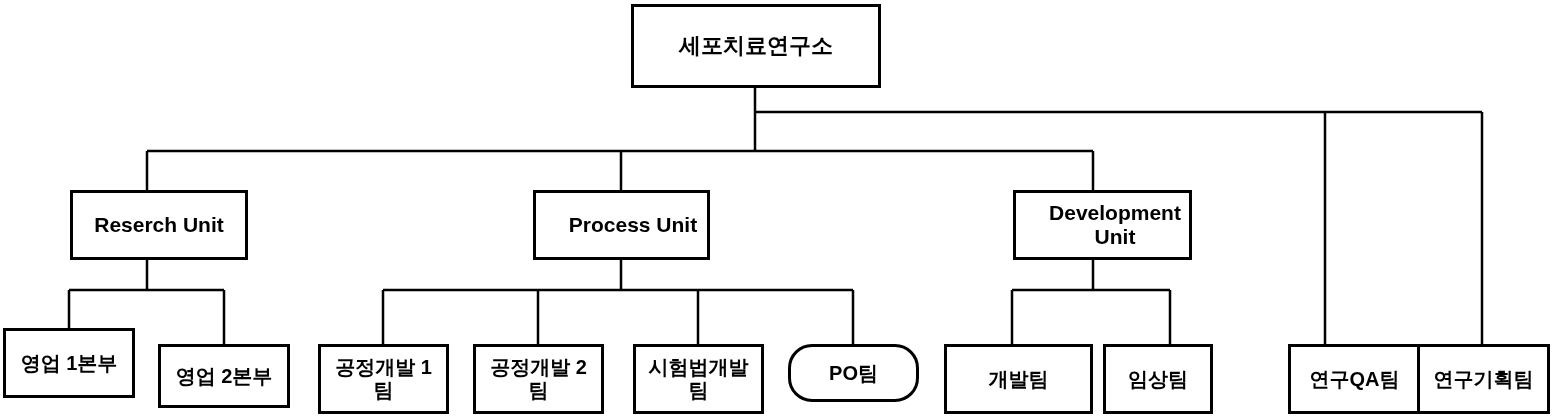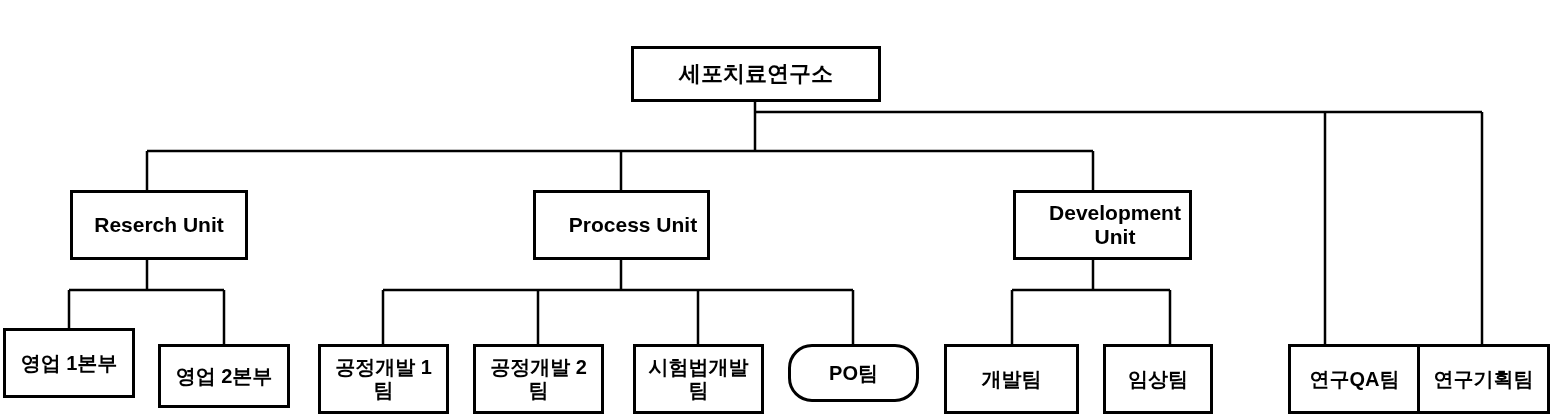--- a/index.html
+++ b/index.html
@@ -38,31 +38,31 @@
     padding: 0 6px;
     letter-spacing: 0px;
   }
   .node.root-node {
     font-size: 22px;
   }
   .node.unit-node {
     font-size: 21px;
   }
   
-  .n-root  { left: 631px;  top: 4px;   width: 250px; height: 56px; margin-top: 42px; }
+  .n-root  { left: 631px;  top: 4px;   width: 250px; height: 84px; }
   .n-u0    { left: 70px;   top: 190px; width: 178px; height: 70px; }
   .n-u1    { left: 533px;  top: 190px; width: 177px; height: 70px; padding-left: 29px; }
   .n-u2    { left: 1013px; top: 190px; width: 179px; height: 70px; padding-left: 31px; }
   .n-t0    { left: 3px;    top: 328px; width: 132px; height: 70px; }
   .n-t1    { left: 158px;  top: 344px; width: 132px; height: 64px; }
   .n-t2    { left: 318px;  top: 344px; width: 131px; height: 70px; }
   .n-t3    { left: 473px;  top: 344px; width: 131px; height: 70px; }
   .n-t4    { left: 633px;  top: 344px; width: 131px; height: 70px; }
   .n-t5    { left: 788px;  top: 344px; width: 131px; height: 58px; border-radius: 24px; }
-  .n-t6    { left: 944px;  top: 344px; width: 135px; height: 70px; }
+  .n-t6    { left: 944px;  top: 344px; width: 149px; height: 70px; }
   .n-t7    { left: 1103px; top: 344px; width: 110px; height: 70px; }
   .n-t8    { left: 1260px; top: 344px; width: 133px; height: 70px; margin-left: 28px; }
   .n-t9    { left: 1417px; top: 344px; width: 133px; height: 70px; }
 </style>
 </head>
 <body>
 
 <div class="canvas">
 
   <svg class="connectors" viewBox="0 0 1552 417" xmlns="http://www.w3.org/2000/svg">

